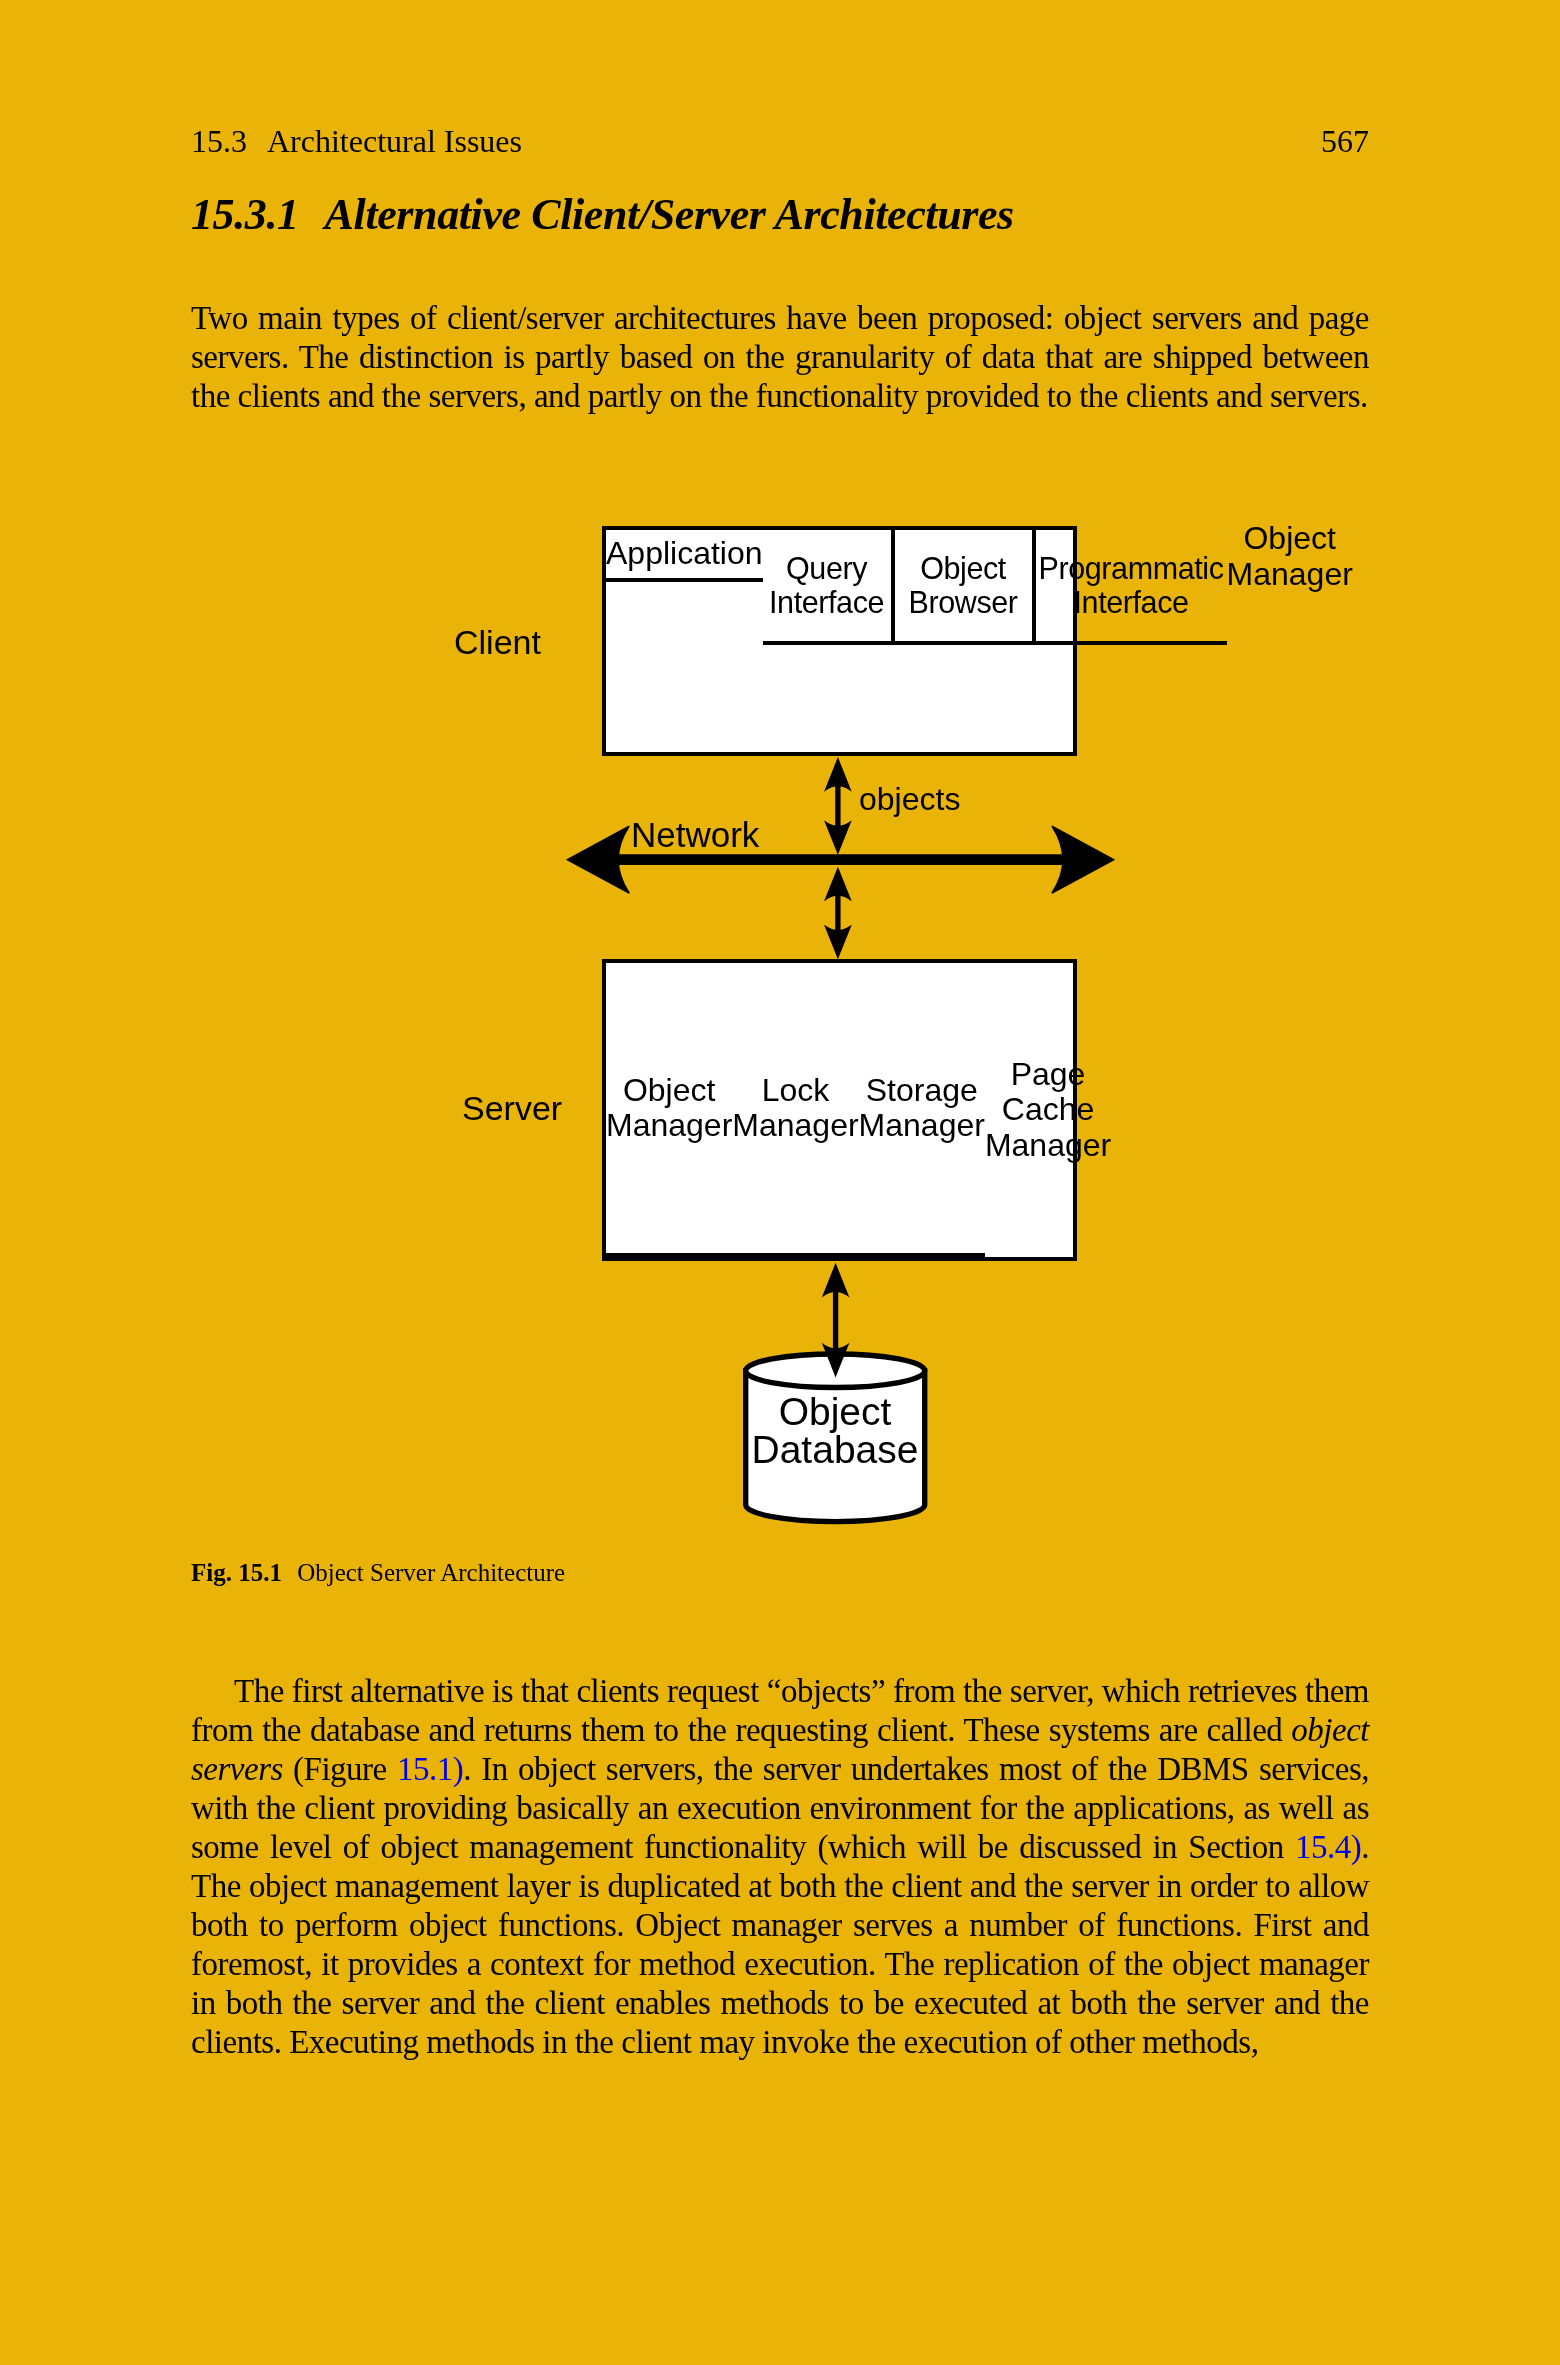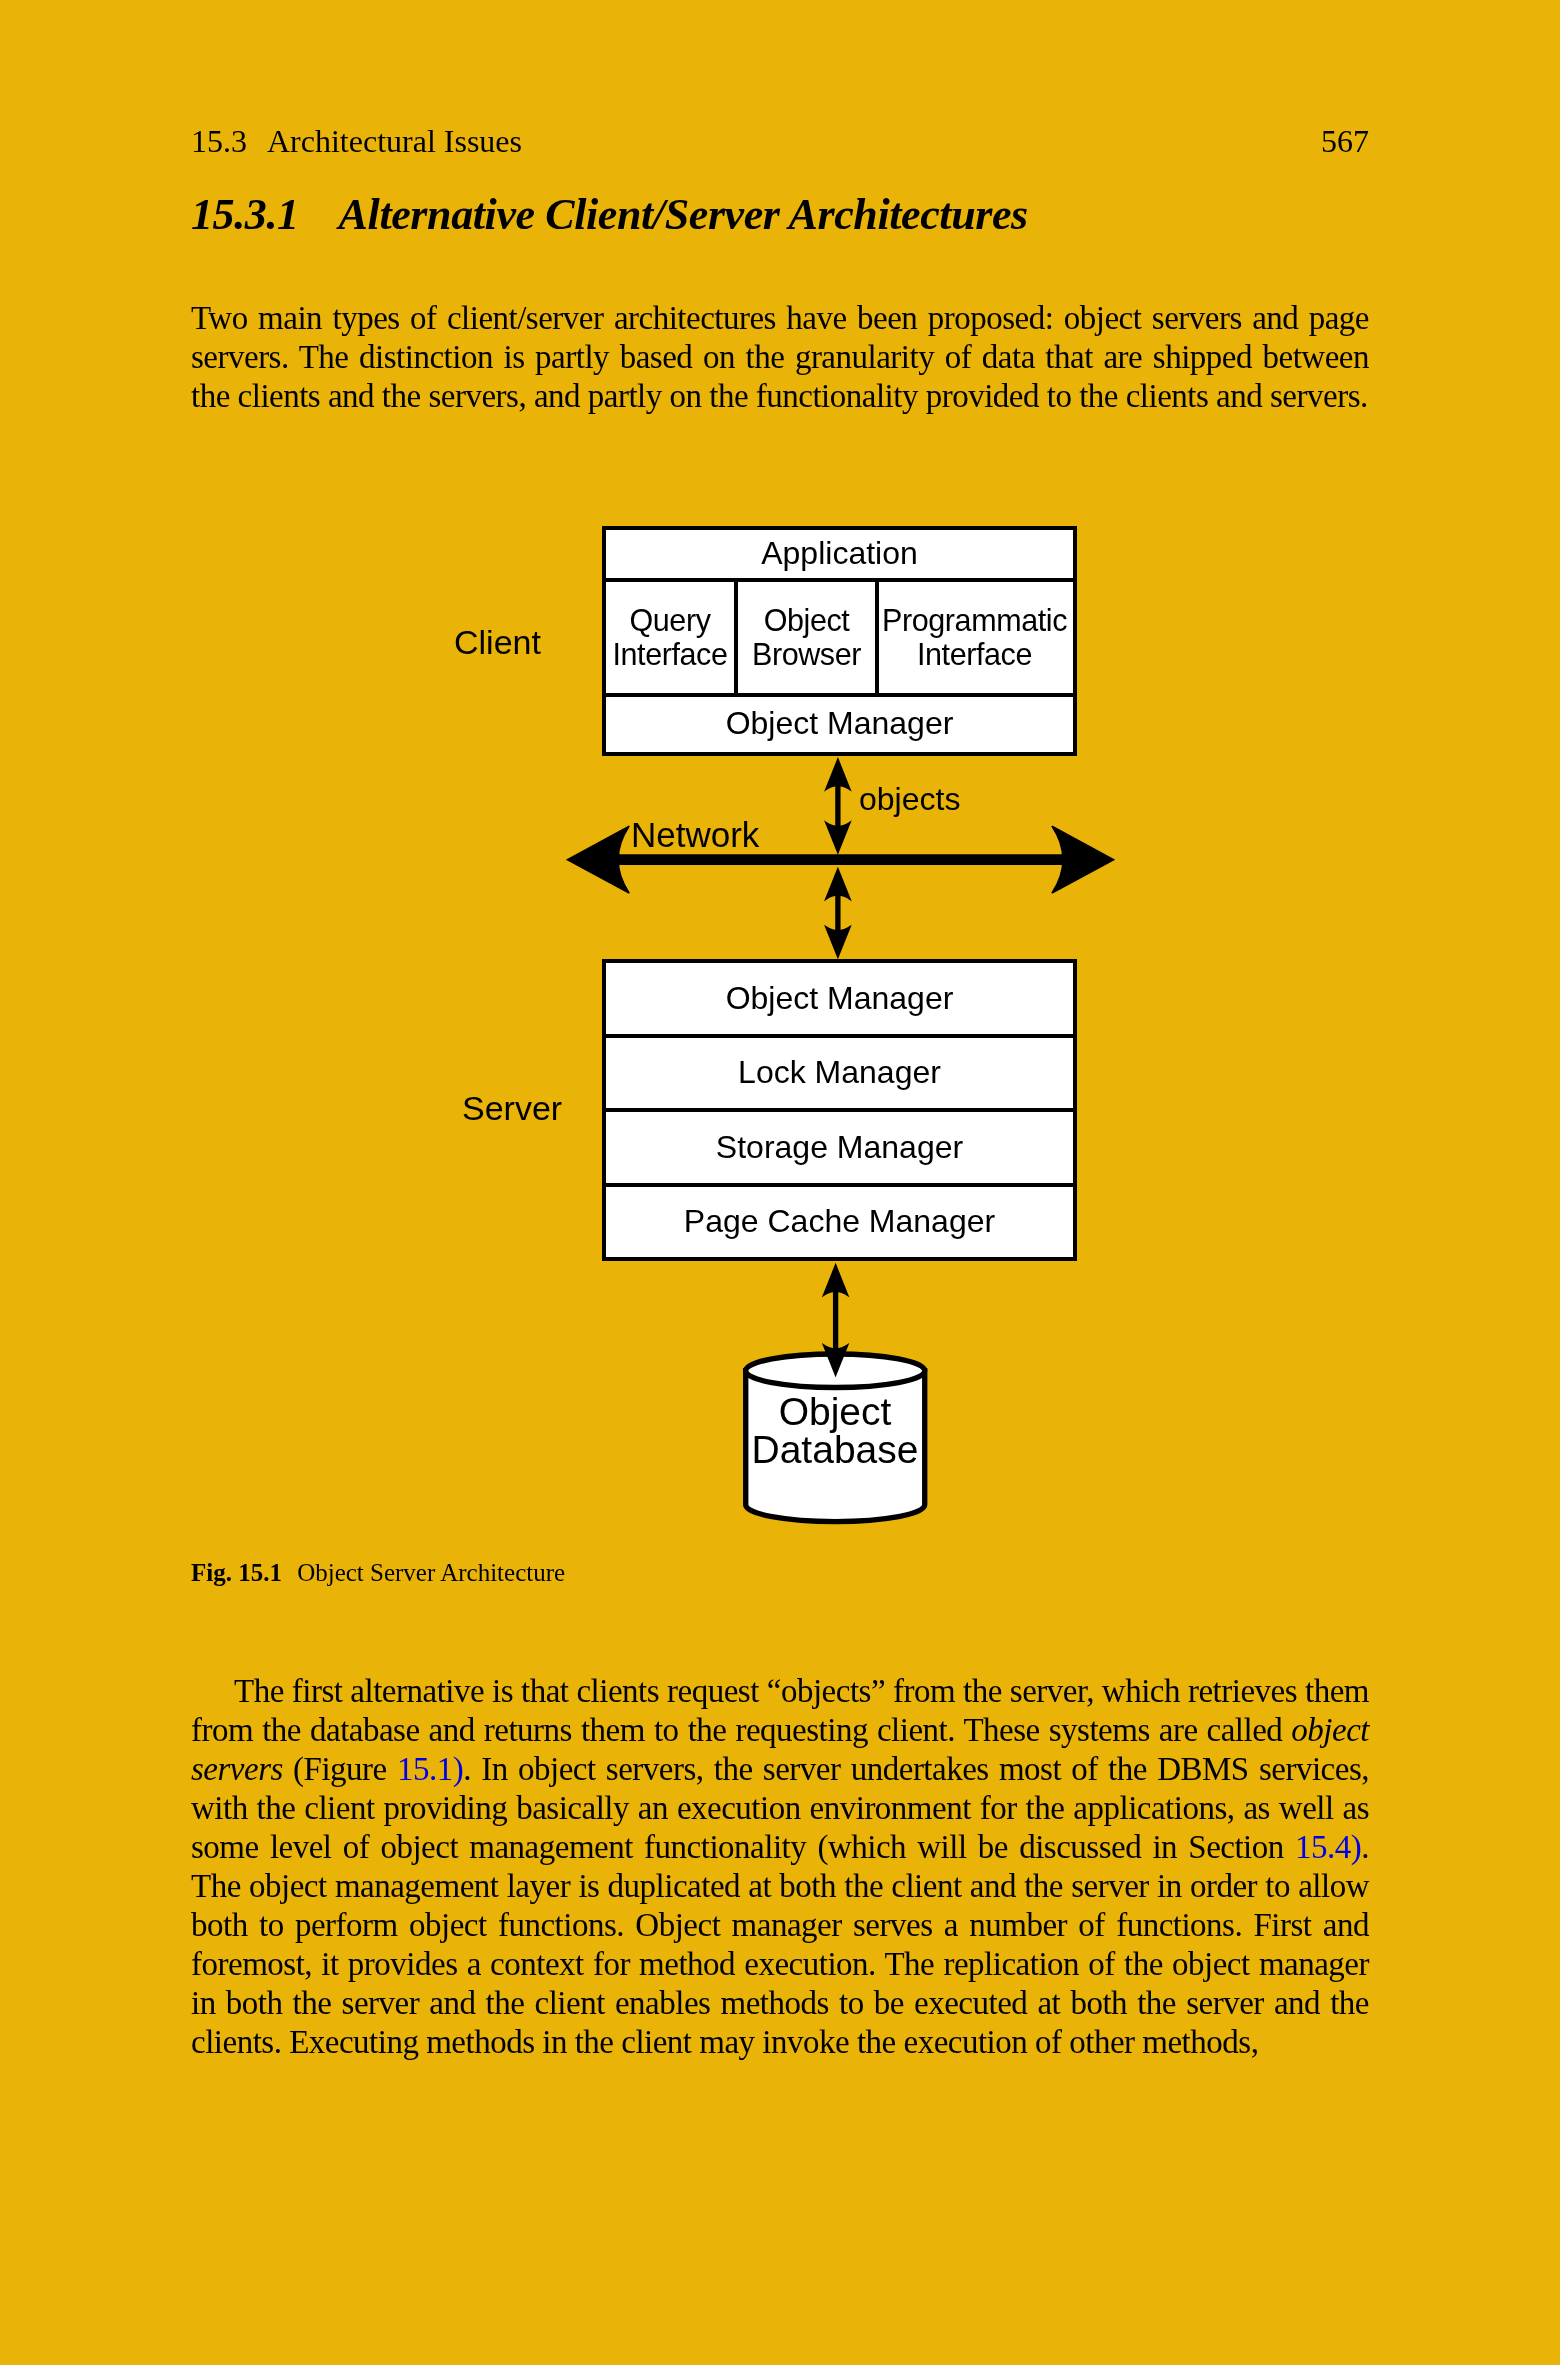--- a/index.html
+++ b/index.html
@@ -12,38 +12,38 @@
   .runhead{
     left:191px; top:124px; width:1178px; display:flex; justify-content:space-between;
     font-size:32px; line-height:1.1;
   }
   .runhead .sec-no{margin-right:20px;}
   
   .heading{
     left:191px; top:191px; width:1178px; font-size:44px; font-weight:bold; font-style:italic;
     line-height:47px; letter-spacing:-0.4px;
   }
-  .heading .h-no{margin-right:40px;font-style:italic;}
+  .heading .h-no{margin-right:26px;font-style:italic;}
   
   .body-par{
     left:191px; width:1178px; font-size:33px; line-height:39px; letter-spacing:-0.5px;
     text-align:justify; color:#000;
   }
   #para1{top:299px;}
   #para2{top:1672px; text-indent:43px;}
   .it{font-style:italic;}
   a.xref{color:var(--link-blue,#0000e6); text-decoration:none; cursor:pointer;}
   
   .caption{left:191px; top:1558px; font-size:25px; line-height:1.2;}
   .caption .cap-label{font-weight:bold; margin-right:15.2px;}
   
   .diagram-svg{left:0; top:0; pointer-events:none;}
   .dbox{
     background:#fff; border:4.6px solid #000; box-sizing:border-box;
-    display:flex; flex-direction:column;
+    display:flex; flex-direction:row;
     font-family:"Liberation Sans", sans-serif; font-size:32px; line-height:1.1;
     text-align:center;
   }
   .client-box{left:602px; top:526px; width:475px; height:230px;}
   .server-box{left:602px; top:959px; width:475px; height:302px;}
   .crow{display:flex; align-items:center; justify-content:center;}
   .row-app{height:48px; border-bottom:4.6px solid #000;}
   .row-mid{height:111px; border-bottom:4.6px solid #000; display:flex; flex-direction:row; align-items:stretch;}
   .row-om{height:53px;}
   .cell{display:flex; align-items:center; justify-content:center; font-size:30.5px; letter-spacing:-0.4px; padding:0;}

